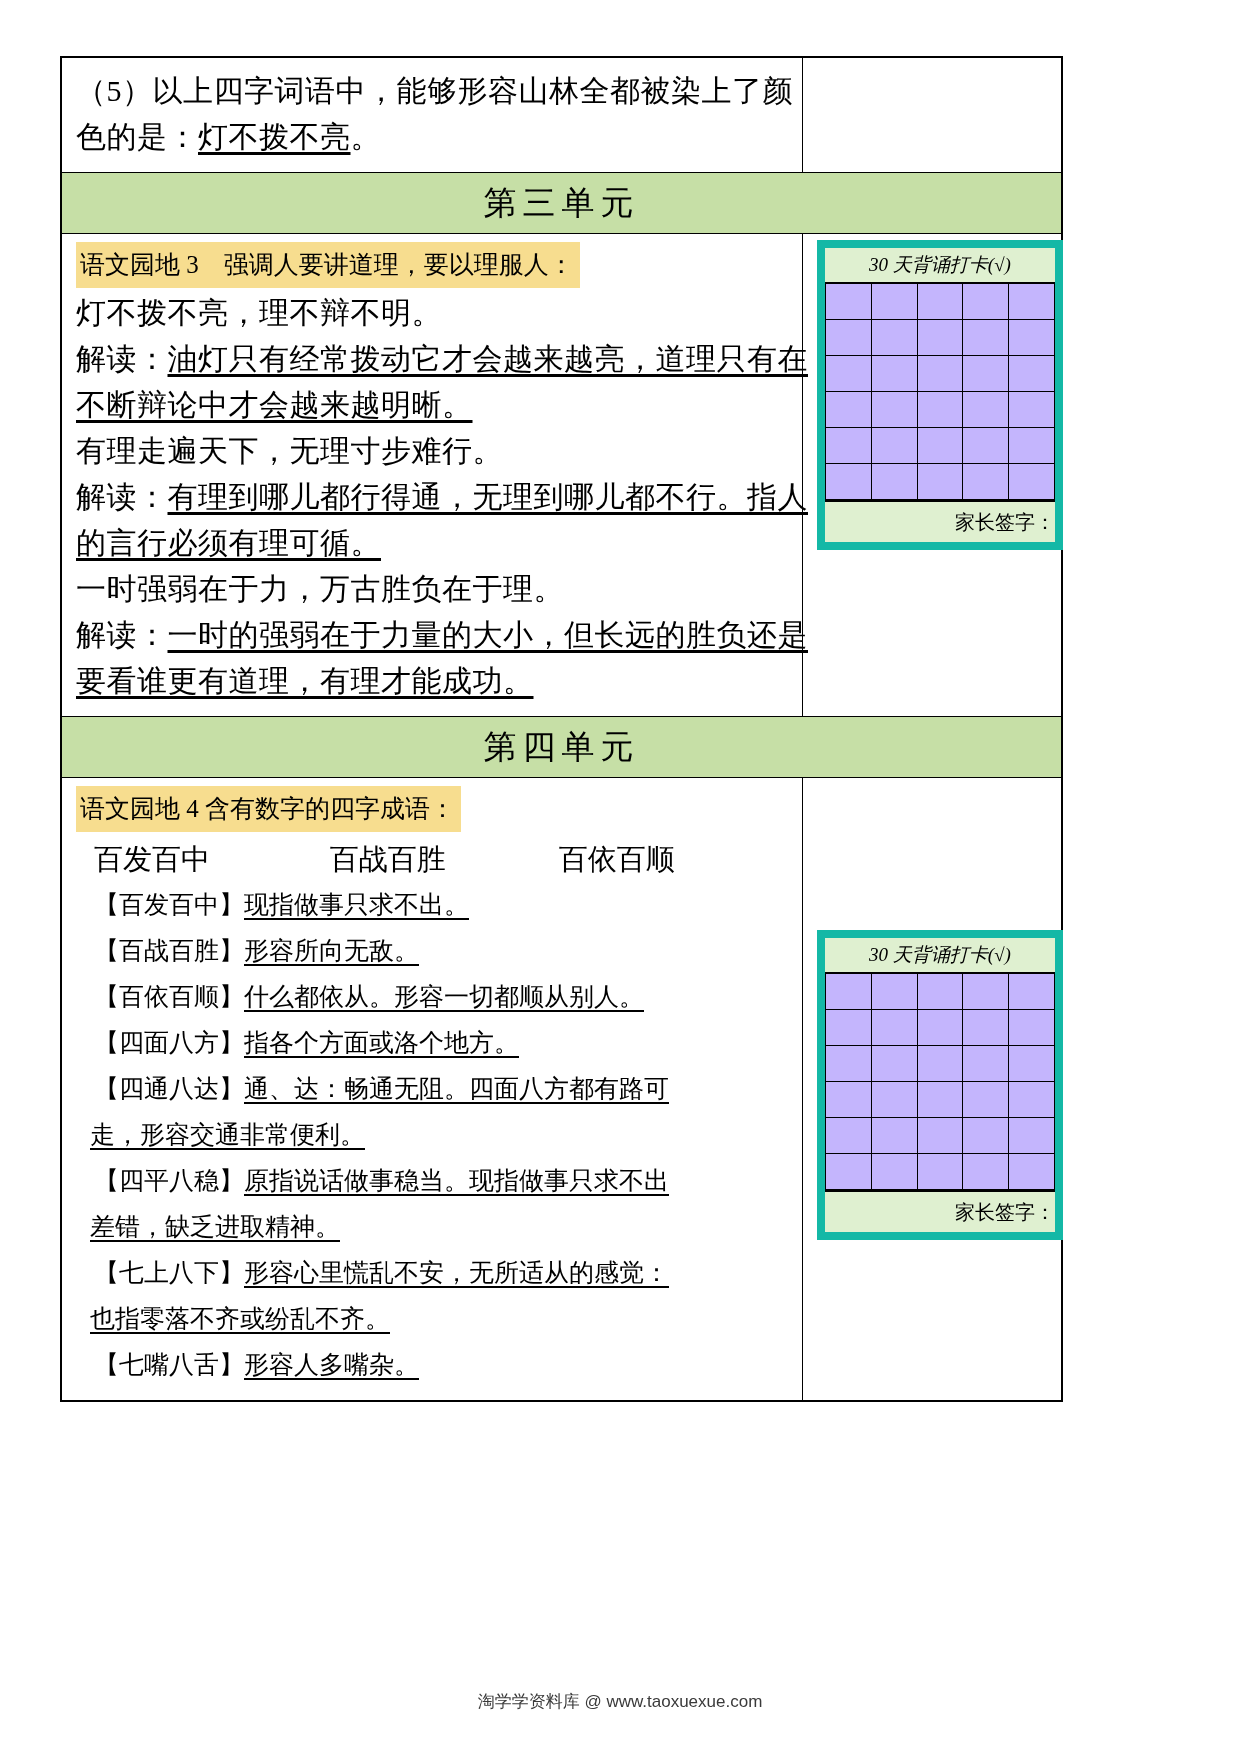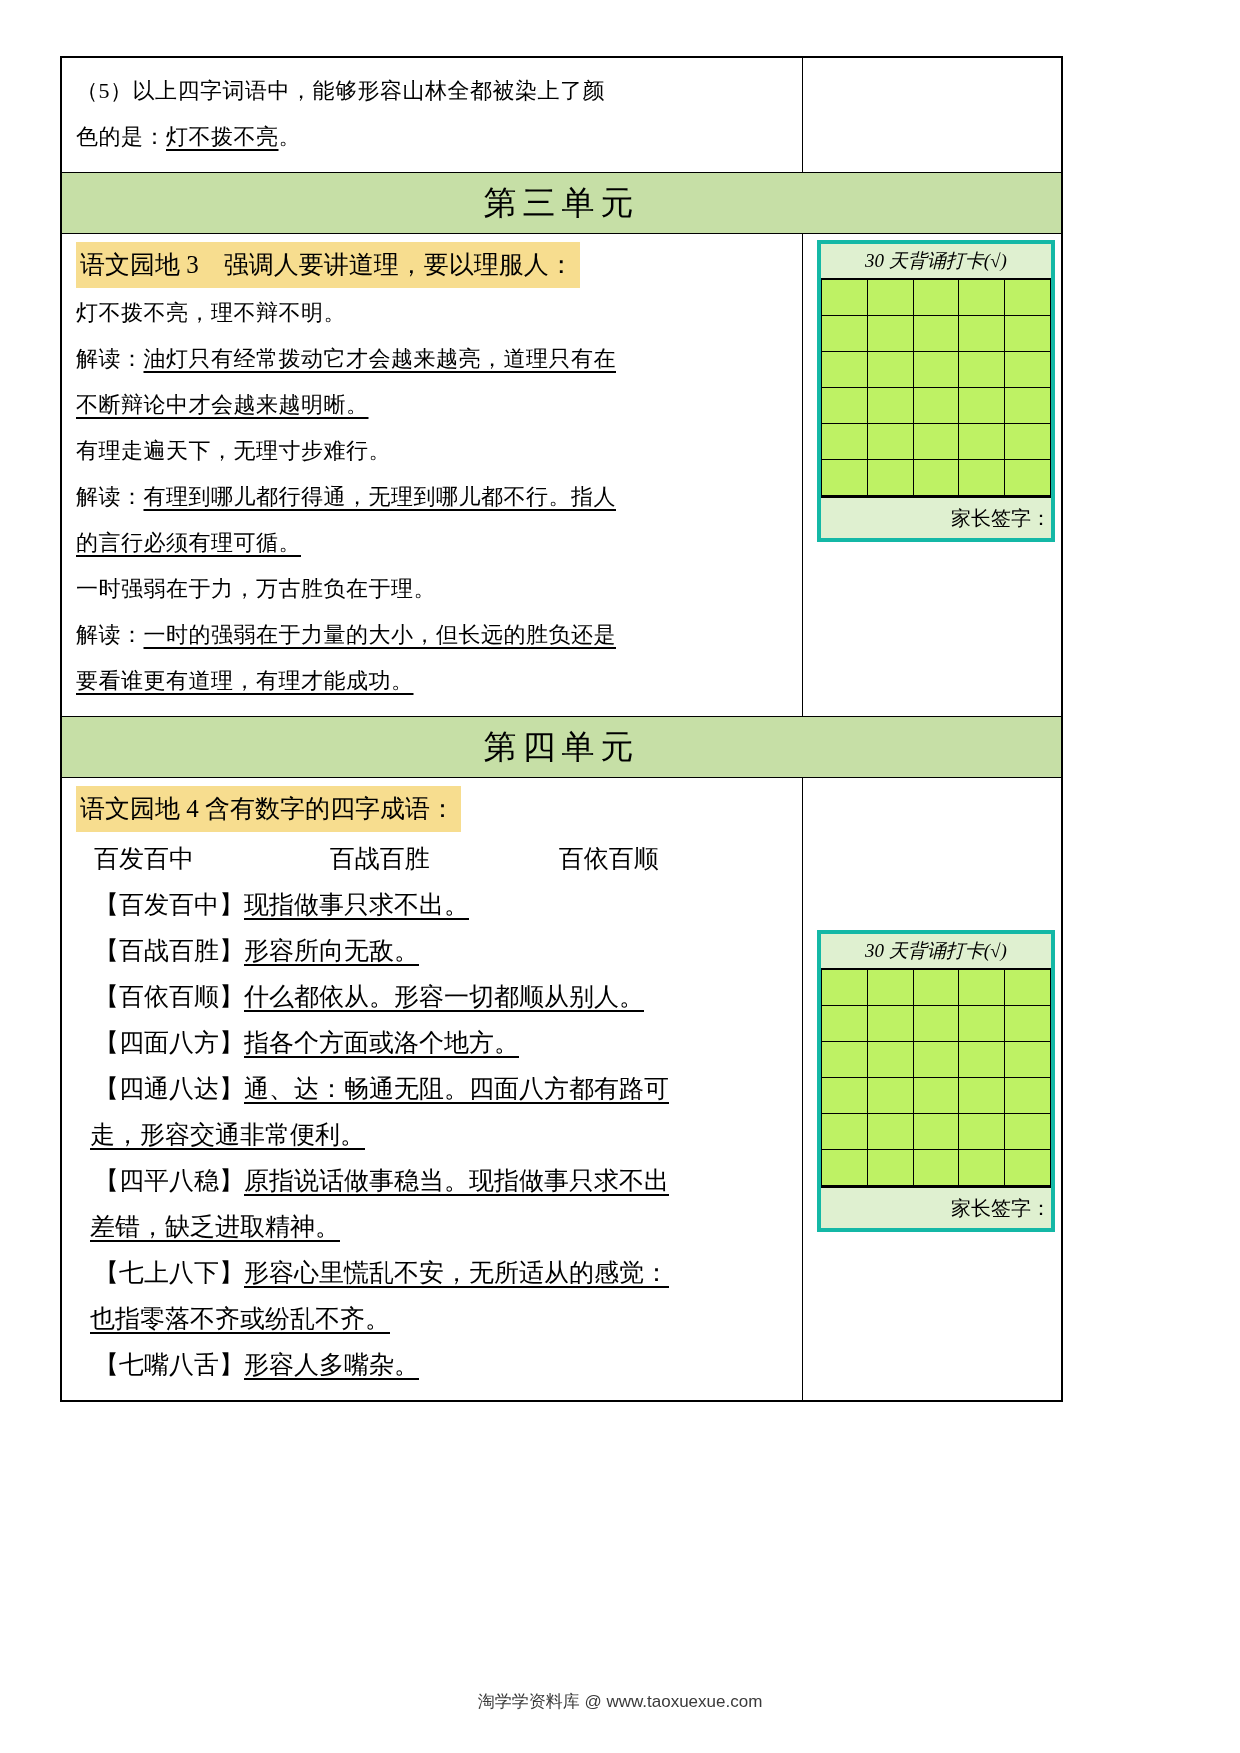--- a/index.html
+++ b/index.html
@@ -40,21 +40,21 @@
     padding: 0;
   }
   .col-body { width: 740px; }
   .col-side { width: 258px; }
 
   
   .body-cell {
     padding: 10px 14px 12px 14px;
   }
   .line {
-    font-size: 22px;
+    font-size: 30px;
     line-height: 46px;
     letter-spacing: 0.5px;
     white-space: nowrap;
   }
   .u { text-decoration: underline; text-underline-offset: 5px; }
 
   
   .unit-banner {
     background: #c6dfa6;
     text-align: center;
@@ -79,21 +79,21 @@
   }
 
   
   .idiom-grid {
     width: 100%;
     border-collapse: collapse;
     table-layout: fixed;
   }
   .idiom-grid td {
     border: none;
-    font-size: 25px;
+    font-size: 29px;
     line-height: 46px;
     padding: 0;
     white-space: nowrap;
   }
   .ic1 { width: 34%; padding-left: 18px !important; }
   .ic2 { width: 33%; }
   .ic3 { width: 33%; }
 
   
   .def {
@@ -108,22 +108,22 @@
     line-height: 46px;
     text-decoration: underline;
     text-underline-offset: 5px;
     display: inline-block;
   }
 
   
   .side-cell { position: relative; padding: 0; }
   .checkin {
     position: absolute;
-    border: 4px solid #14b8a6;
-    background: #bef264;
+    border: 8px solid #14b8a6;
+    background: #c4b5fd;
   }
   .checkin-title {
     background: #dff0d0;
     border-bottom: 1px solid #000;
     font-size: 19px;
     font-style: italic;
     text-align: center;
     line-height: 34px;
     height: 34px;
     white-space: nowrap;

